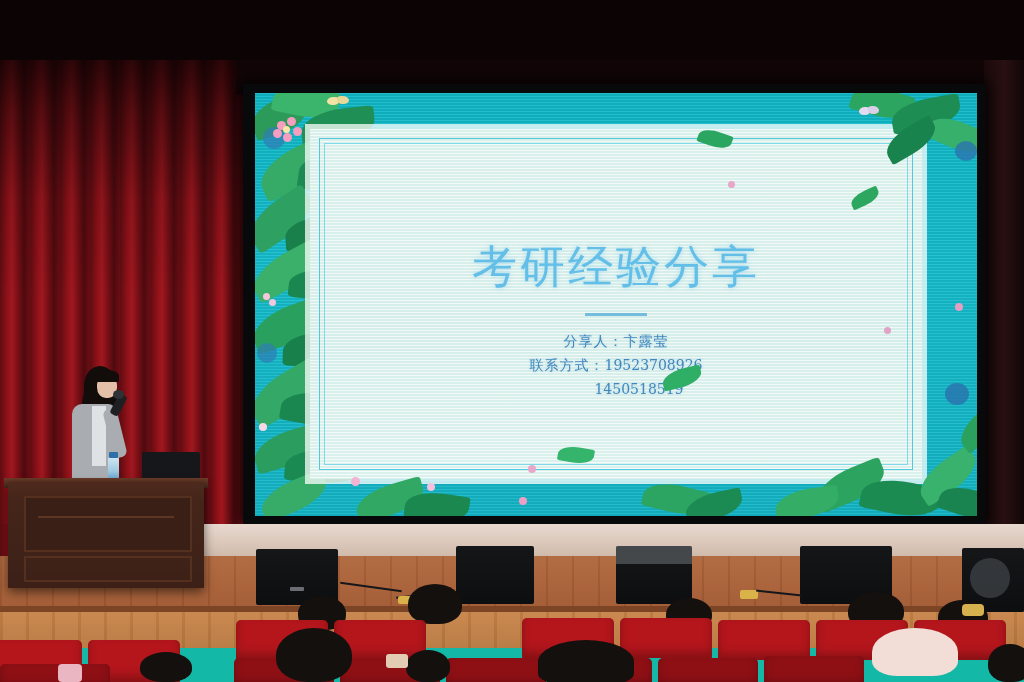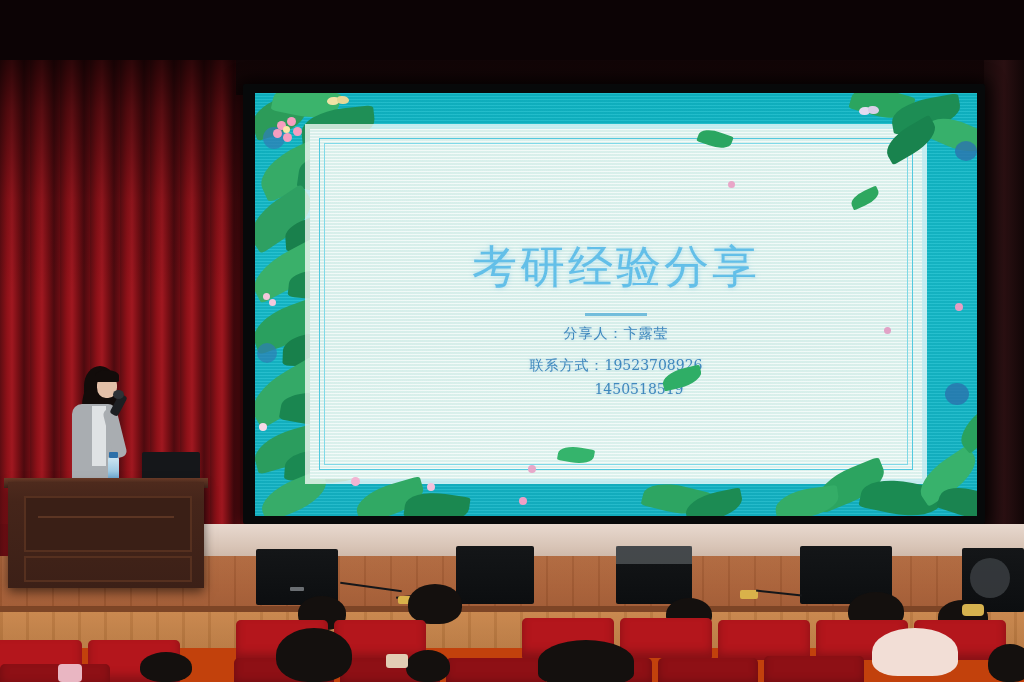--- a/index.html
+++ b/index.html
@@ -1,17 +1,17 @@
 <!DOCTYPE html>
 <html><head>
 <meta charset="utf-8">
 <style>
   html,body{margin:0;padding:0;background:#000;}
   body{font-family:"DejaVu Sans","Liberation Sans",sans-serif;}
-  #stage{position:relative;width:1024px;height:682px;overflow:hidden;background:#c2410c;}
+  #stage{position:relative;width:1024px;height:682px;overflow:hidden;background:#14b8a6;}
 
   
   .curtain{position:absolute;left:0;top:0;width:1024px;height:560px;
     background:
       linear-gradient(to bottom, rgba(0,0,0,.93) 0px, rgba(0,0,0,.80) 45px, rgba(0,0,0,.45) 110px, rgba(0,0,0,.12) 200px, rgba(0,0,0,0) 300px),
       repeating-linear-gradient(to right,
         #5d0d12 0px, #8e1118 7px, #a01820 12px, #780f15 18px, #4e0a0f 24px, #6d0d13 30px);
   }
   .curtain-top-dark{position:absolute;left:0;top:0;width:1024px;height:60px;background:#0c0305;}
   .curtain-right-dark{position:absolute;left:236px;top:0;width:788px;height:95px;
@@ -43,21 +43,21 @@
   .frame-b{left:14px;top:14px;right:14px;bottom:14px;border-color:#7fd9e8;}
 
   
   .slide-title{position:absolute;left:0;right:0;top:108px;text-align:center;
      font-family:"DejaVu Sans","Liberation Sans",sans-serif;
      font-size:45px;font-weight:400;letter-spacing:3px;color:#63bfe8;
      text-shadow:0 0 5px rgba(120,200,235,.55);}
   .rule{position:absolute;left:50%;transform:translateX(-50%);top:184px;width:62px;height:3px;background:#5fb4d8;opacity:.85;}
   .line2,.line3,.line4{position:absolute;left:0;right:0;text-align:center;color:#3f87bd;
      font-size:14px;letter-spacing:1px;text-shadow:0 0 3px rgba(130,190,225,.5);}
-  .line2{top:196px;}
+  .line2{top:204px;}
   .line3{top:228px;}
   .line4{top:252px;padding-left:46px;}
   .line3 .num,.line4 .num{font-family:"DejaVu Serif","Liberation Serif",serif;letter-spacing:0;}
 
   
   .leaf{position:absolute;border-radius:60% 8% 60% 8%;}
   .flower{position:absolute;border-radius:50%;}
   .petal{position:absolute;width:9px;height:9px;border-radius:50%;background:#f59ec0;}
   .blob{position:absolute;border-radius:50%;}
 

